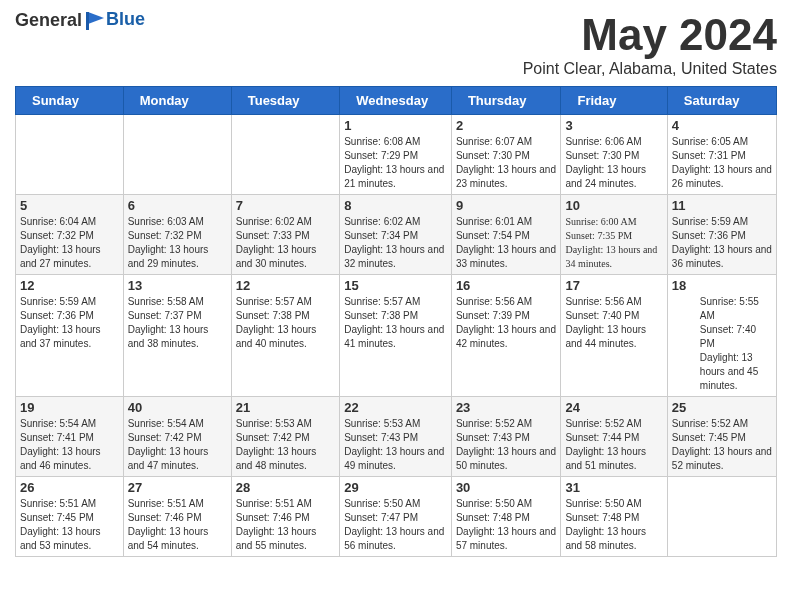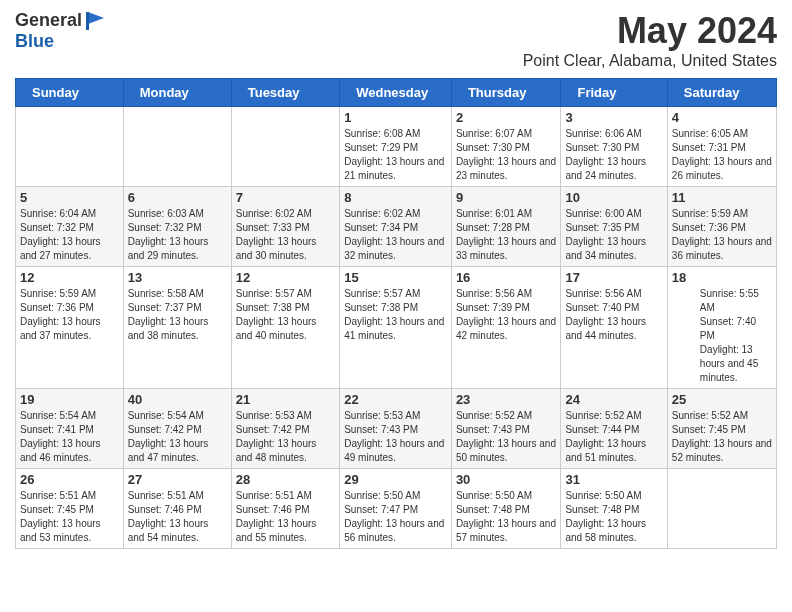--- a/index.html
+++ b/index.html
@@ -30,21 +30,21 @@
     .logo-blue { color: #1a5fa8; }
     .logo-icon {
       width: 22px;
       height: 22px;
       margin-left: 2px;
     }
     .title-section {
       text-align: right;
     }
     .main-title {
-      font-size: 36px;
+      font-size: 44px;
       font-weight: bold;
       color: #333;
     }
     .subtitle {
       font-size: 16px;
       color: #333;
     }
     .calendar {
       width: 100%;
       border-collapse: collapse;
@@ -85,21 +85,21 @@
     }
     .empty-cell {
       background: #fff;
     }
   </style>
 </head>
 <body>
 
 <div class="header-section">
   <div class="logo">
-    <div style="display:flex;flex-direction:column;align-items:flex-start;">
+    <div style="display:flex;flex-direction:row;align-items:flex-start;">
       <div style="display:flex;align-items:center;">
         <span class="logo-text logo-general">General</span>
         <svg class="logo-icon" viewBox="0 0 22 22" fill="none">
           <polygon points="4,2 20,8 4,14" fill="#2a6dc9"></polygon>
           <rect x="2" y="2" width="3" height="18" fill="#1a5aaa"></rect>
         </svg>
       </div>
       <span class="logo-text logo-blue">Blue</span>
     </div>
   </div>
@@ -173,26 +173,26 @@
         </td>
         <td>
           <span class="day-number">8</span>
           <div class="day-info" style="white-space: pre-line;">Sunrise: 6:02 AM
 Sunset: 7:34 PM
 Daylight: 13 hours and 32 minutes.</div>
         </td>
         <td>
           <span class="day-number">9</span>
           <div class="day-info" style="white-space: pre-line;">Sunrise: 6:01 AM
-Sunset: 7:28 PM
+Sunset: 7:54 PM
 Daylight: 13 hours and 33 minutes.</div>
         </td>
         <td>
           <span class="day-number">10</span>
-          <div class="day-info" style="white-space: pre-line;">Sunrise: 6:00 AM
+          <div class="day-info" style="white-space: pre-line; font-family: Liberation Serif, serif;">Sunrise: 6:00 AM
 Sunset: 7:35 PM
 Daylight: 13 hours and 34 minutes.</div>
         </td>
         <td>
           <span class="day-number">11</span>
           <div class="day-info" style="white-space: pre-line;">Sunrise: 5:59 AM
 Sunset: 7:36 PM
 Daylight: 13 hours and 36 minutes.</div>
         </td>
       </tr>

